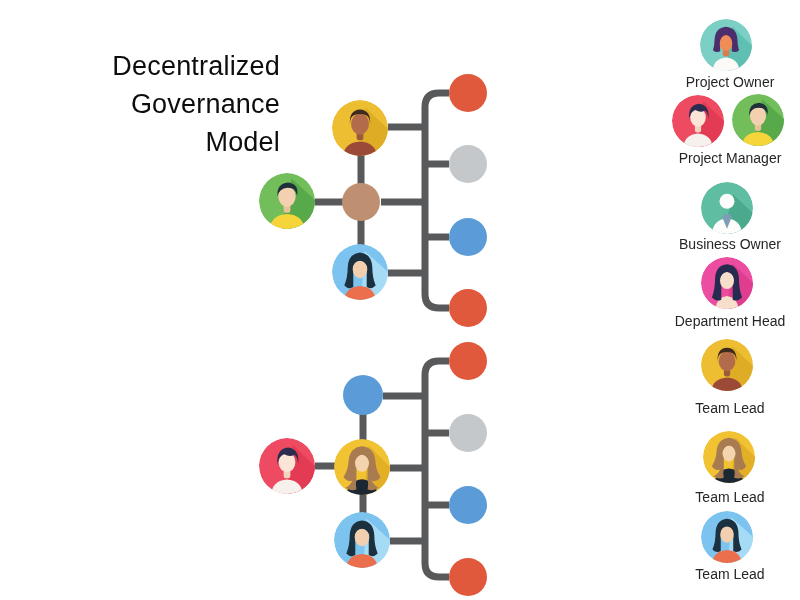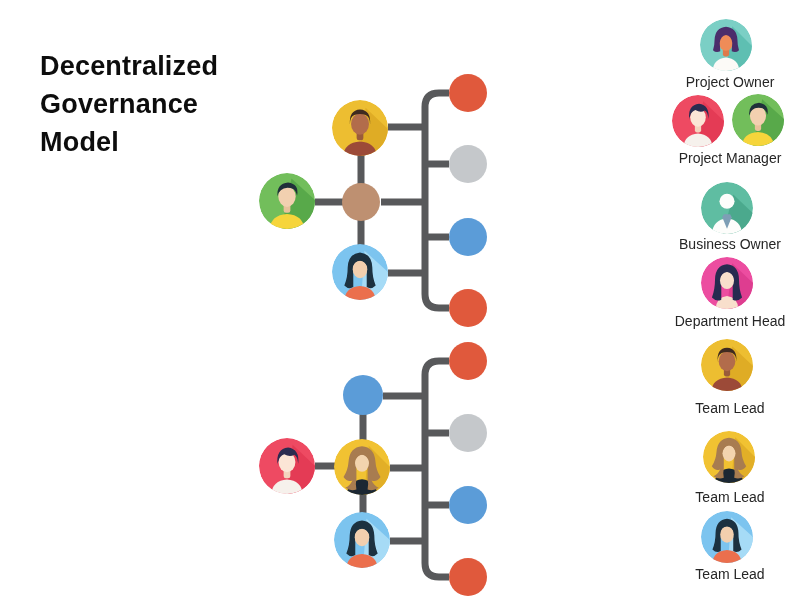--- a/index.html
+++ b/index.html
@@ -1,21 +1,21 @@
 <!DOCTYPE html>
 <html><head>
 <meta charset="utf-8">
 <style>
   html,body{margin:0;padding:0;}
   body{font-family:"Liberation Sans",sans-serif;}
   .stage{position:relative;width:800px;height:600px;background:#FFFFFF;overflow:hidden;}
   .title{
     position:absolute;left:40px;top:47px;width:240px;
-    font-size:27px;line-height:38px;font-weight:700;color:#0d0d0d;
-    text-align:left;white-space:pre-line;letter-spacing:.2px;
+    font-size:27px;line-height:38px;font-weight:400;color:#0d0d0d;
+    text-align:right;white-space:pre-line;letter-spacing:.2px;
   }
   .diagram-svg{position:absolute;left:0;top:0;}
   .legend-label{
     position:absolute;left:630px;width:200px;height:18px;
     font-size:14px;line-height:18px;color:#262626;text-align:center;
   }
 </style>
 </head>
 <body>
 

